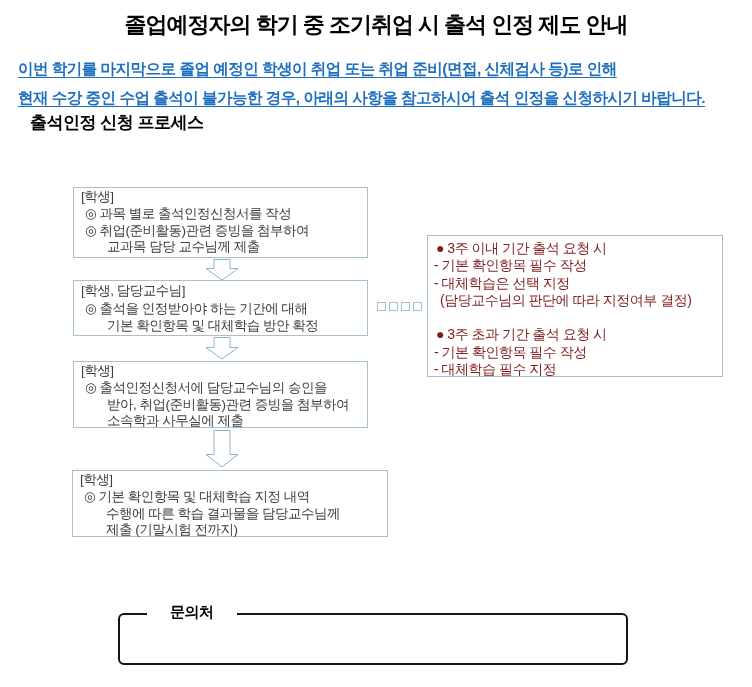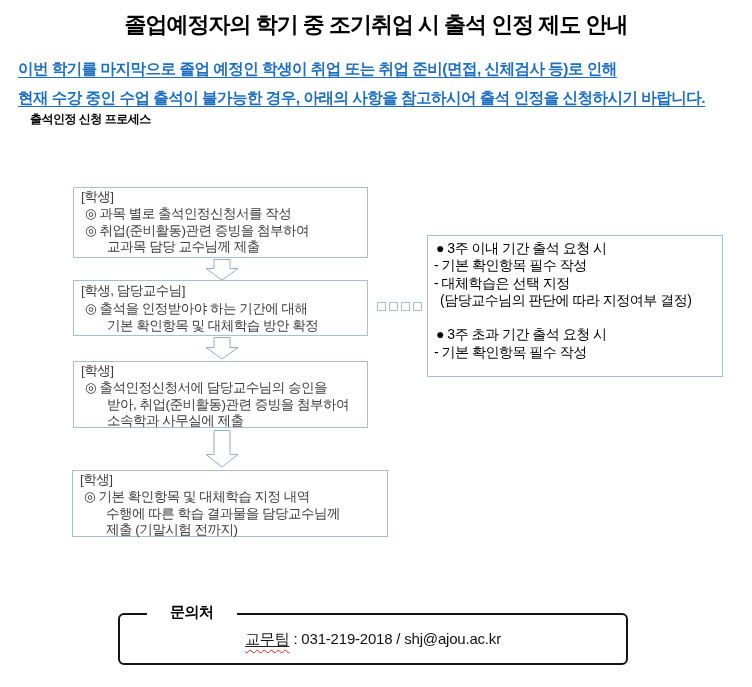--- a/index.html
+++ b/index.html
@@ -12,40 +12,40 @@
     text-align:center;font-size:22px;line-height:34px;font-weight:800;color:#000;
     letter-spacing:-1px;
   }
   .intro{position:absolute;top:54px;left:18px;width:720px;}
   .intro-line{
     font-size:15.5px;line-height:29px;font-weight:700;color:#1e6fbf;
     text-decoration:underline;text-underline-offset:3px;letter-spacing:-0.5px;
   }
   .section-heading{
     position:absolute;top:111px;left:30px;margin:0;
-    font-size:12px;font-weight:800;color:#000;letter-spacing:-0.5px;
+    font-size:17px;font-weight:800;color:#000;letter-spacing:-0.5px;
   }
   
   .fbox{
     position:absolute;background:#fff;border:1px solid #a5c0d2;
     font-size:13.5px;color:#3d3d3d;letter-spacing:-0.5px;box-sizing:border-box;
   }
   .fbox .ln{white-space:nowrap;}
   .b1 .ln,.b3 .ln,.b4 .ln{line-height:16.8px;}
   .b2 .ln{line-height:17.5px;}
   .ln.plain{padding-left:7px;}
   .ln.item{padding-left:11px;}
   .ln.cont{padding-left:33px;}
   .arrow{position:absolute;}
   .connector{position:absolute;left:377px;top:302px;display:flex;gap:3px;}
   .connector .sq{width:9px;height:9px;border:1px solid #a5c0d2;background:#fff;box-sizing:border-box;}
   .side-box{
     position:absolute;left:427px;top:235px;width:296px;height:142px;box-sizing:border-box;
     background:#fff;border:1px solid #a5c0d2;
-    font-size:14px;color:#000000;letter-spacing:-0.5px;padding-top:4px;
+    font-size:14px;color:#7f1d1d;letter-spacing:-0.5px;padding-top:4px;
   }
   .side-box .ln{line-height:17.3px;white-space:nowrap;}
   .ln.head{padding-left:8px;}
   .ln.dash{padding-left:6px;}
   .ln.paren{padding-left:12px;}
   .ln.spacer{height:17.3px;}
   
   .contact-box{
     position:absolute;left:118px;top:613px;width:510px;height:52px;box-sizing:border-box;
     border:2px solid #141414;border-radius:6px;background:#fff;
@@ -121,20 +121,20 @@
   </div>
 
   <div class="side-box">
     <div class="ln head">● 3주 이내 기간 출석 요청 시</div>
     <div class="ln dash">- 기본 확인항목 필수 작성</div>
     <div class="ln dash">- 대체학습은 선택 지정</div>
     <div class="ln paren">(담당교수님의 판단에 따라 지정여부 결정)</div>
     <div class="ln spacer"></div>
     <div class="ln head">● 3주 초과 기간 출석 요청 시</div>
     <div class="ln dash">- 기본 확인항목 필수 작성</div>
+    <div class="ln dash">- 대체학습 필수 지정</div>
   </div>
 
   <div class="contact-box">
     <div class="contact-label">문의처</div>
-    <div class="contact-info"><span class="team-wavy"><span class="team-solid">교무팀</span></span><span> : 031-219-2018 / shj@ajou.ac.kr</span></div>
   </div>
 
 </div>
 
 </body></html>

